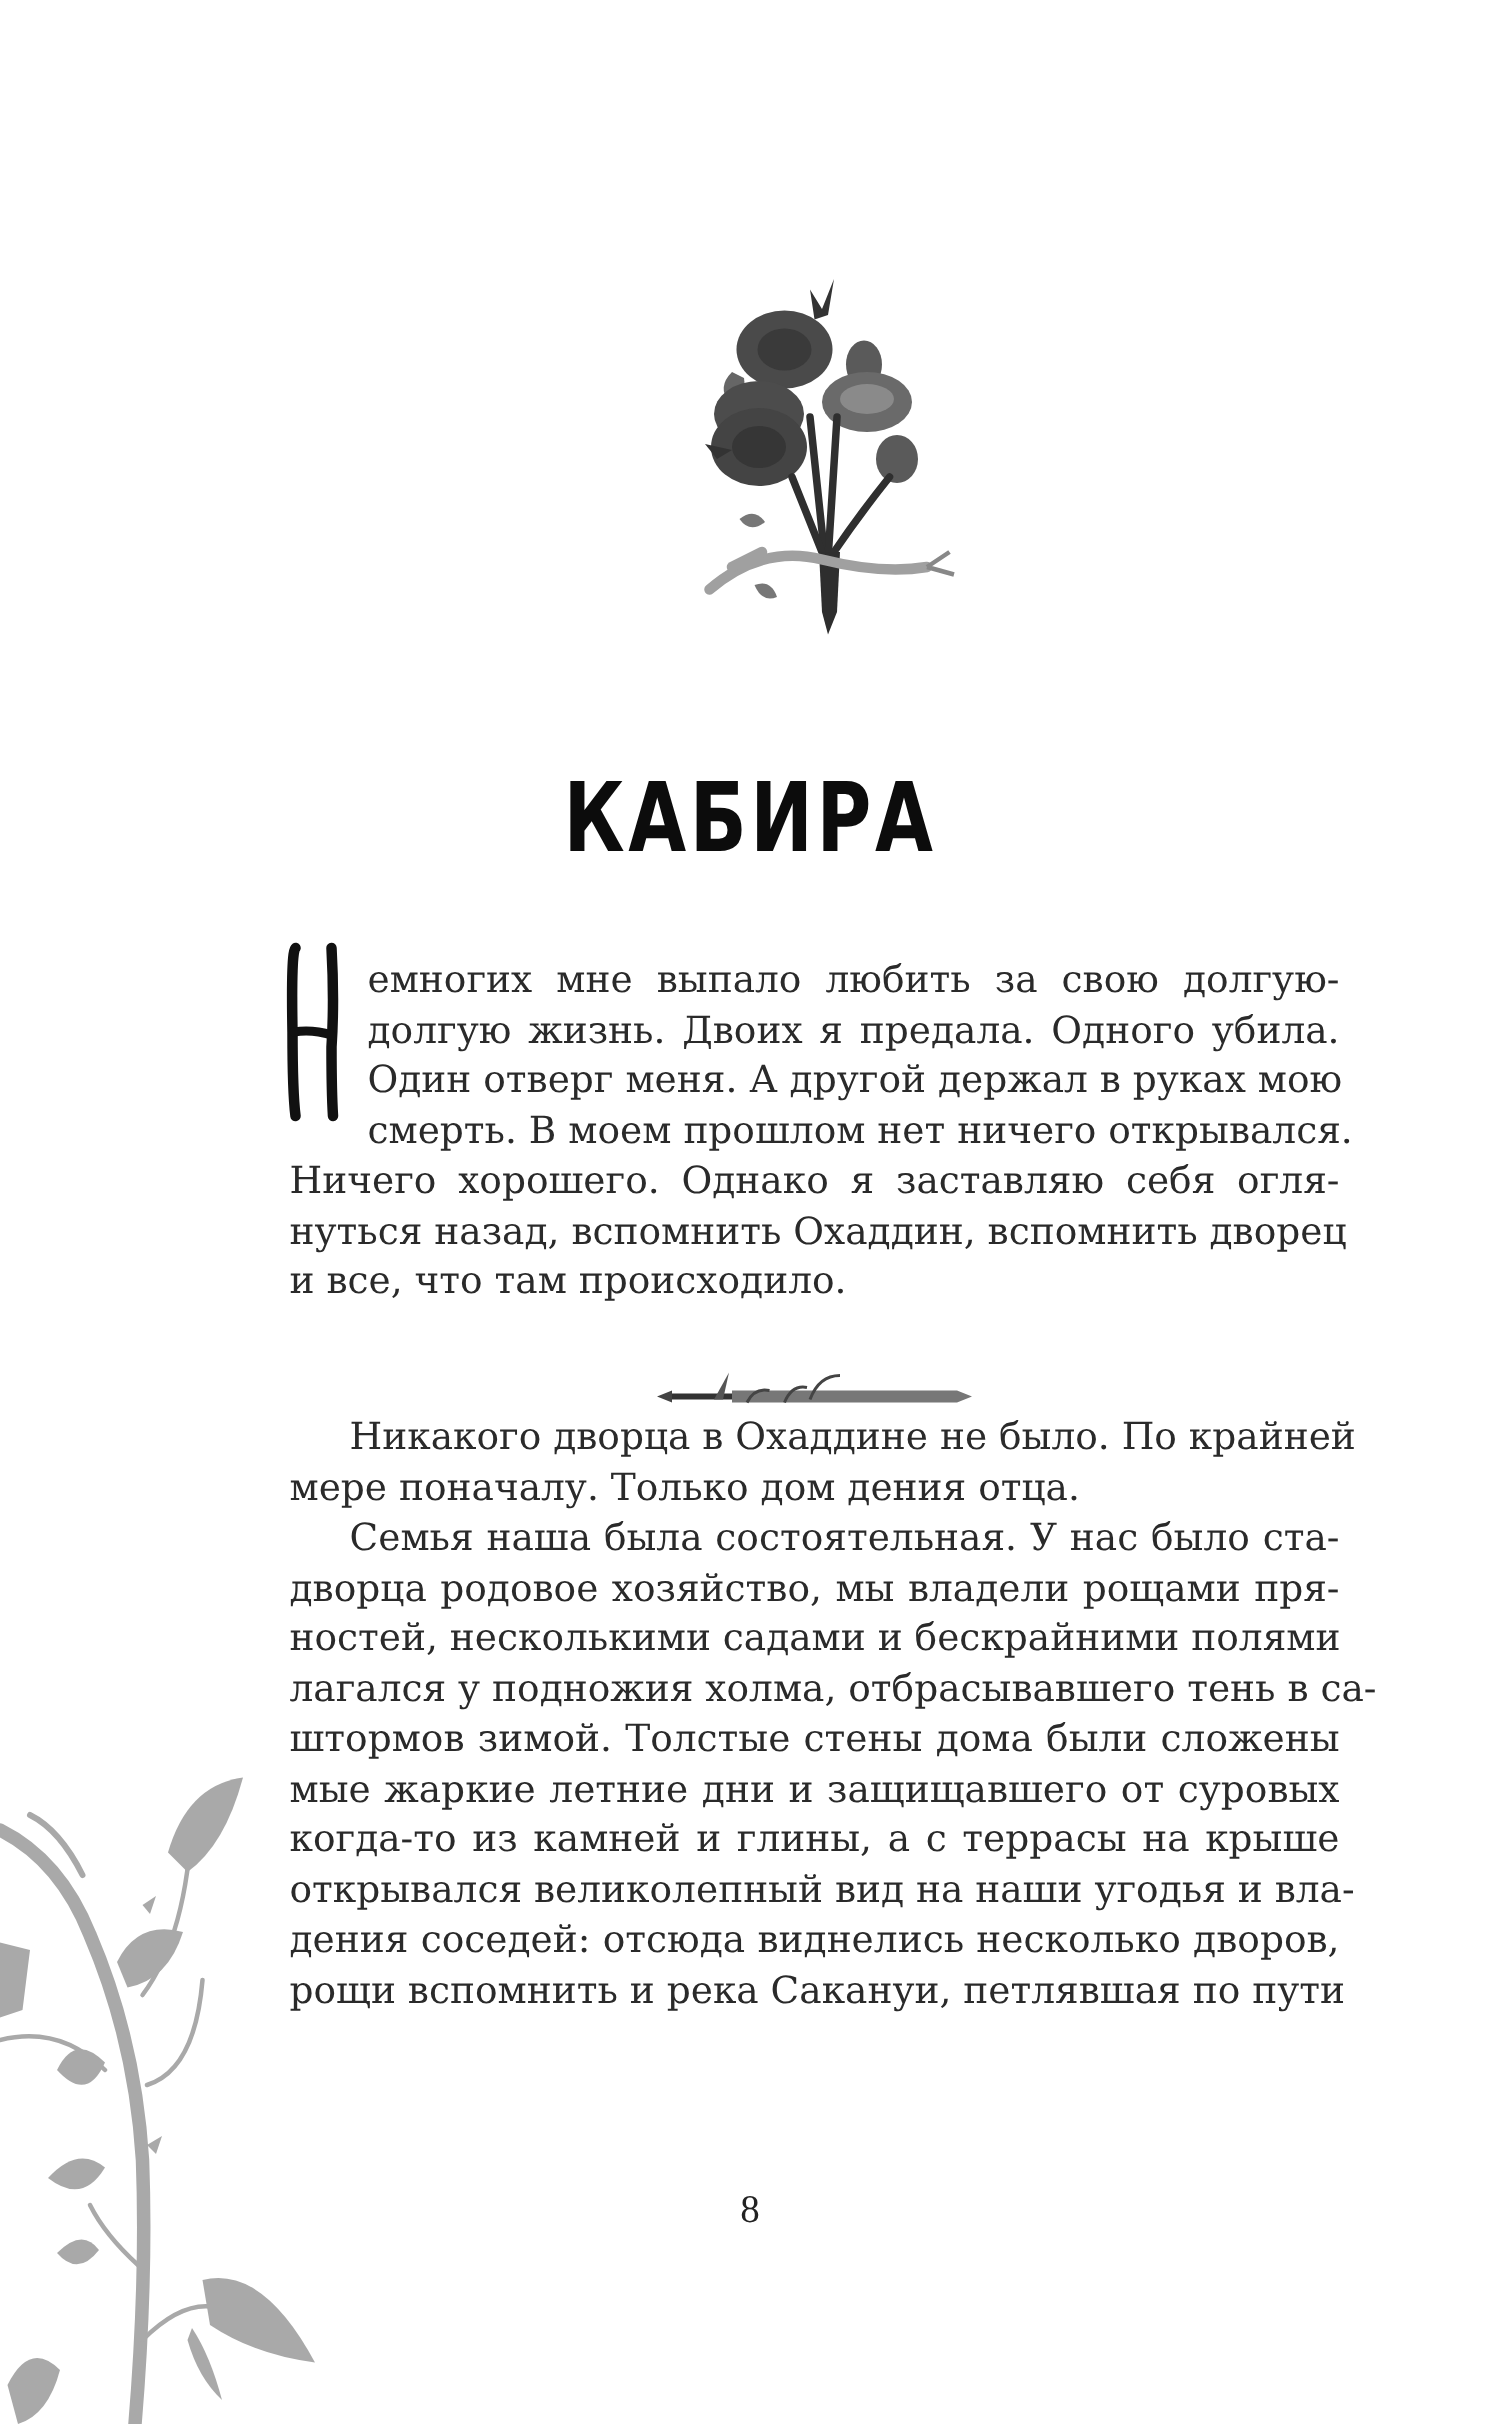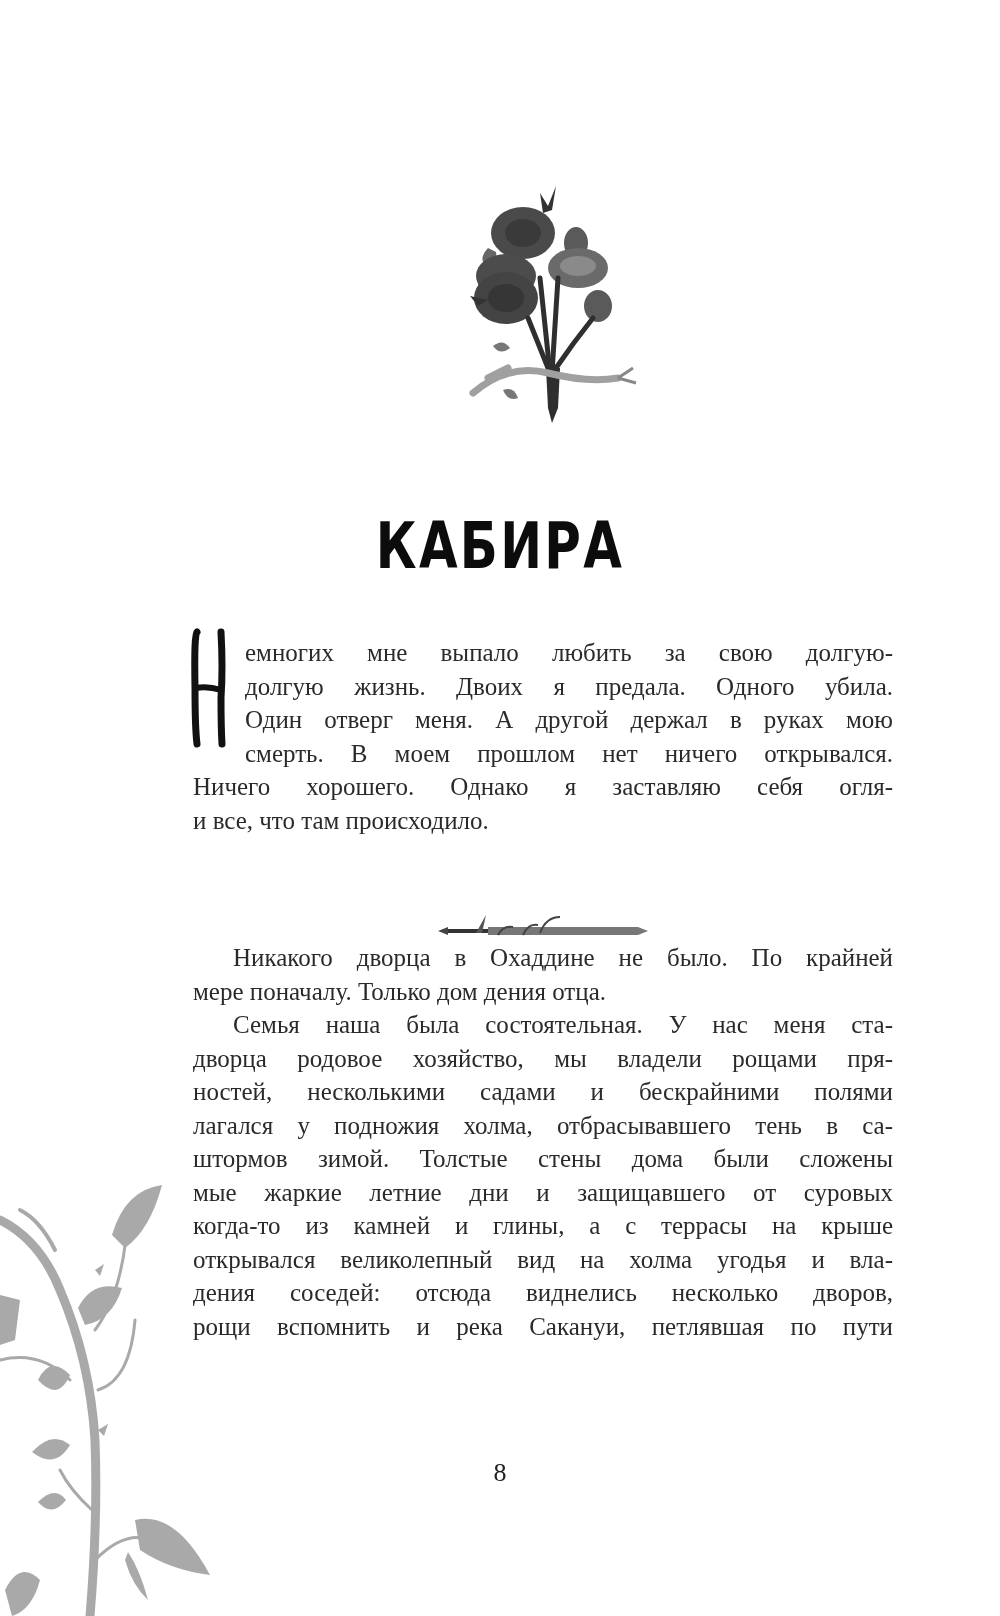--- a/index.html
+++ b/index.html
@@ -6,21 +6,21 @@
   body { width: 1000px; height: 1616px; position: relative; overflow: hidden;
          font-family: "DejaVu Serif", "Liberation Serif", serif; color: #222; }
 
   .rose { position: absolute; left: 448px; top: 168px; width: 200px; height: 260px; }
   .title { position: absolute; left: 0; width: 1000px; top: 508px; text-align: center;
            font-family: "DejaVu Sans", "Liberation Sans", sans-serif; font-weight: bold;
            font-size: 64px; letter-spacing: 3px; color: #0c0c0c; line-height: 76px;
            transform: scaleX(0.78); transform-origin: 50% 50%; }
 
   .text { position: absolute; left: 193px; width: 700px;
-          font-size: 25px; line-height: 33.5px; color: #2a2a2a; font-family: Liberation Serif, serif; }
+          font-size: 25px; line-height: 33.5px; color: #2a2a2a; }
   .text .line { display: block; white-space: nowrap; text-align: justify;
                 text-align-last: justify; height: 33.5px; }
   .text .line.last { text-align-last: left; }
   .text .line.indent { padding-left: 40px; }
   .text .line.dropped { padding-left: 52px; }
 
   .drop-cap { position: absolute; left: 188px; top: 628px; width: 42px; height: 120px; }
 
   .section-1 { top: 636px; }
   .section-2 { top: 941px; }
@@ -73,43 +73,44 @@
   <path d="M33 4 Q35 40 33 70 Q33 100 34 116" stroke="#111" stroke-width="7" fill="none" stroke-linecap="round"></path>
   <path d="M8 60 Q20 58 33 62" stroke="#111" stroke-width="6" fill="none" stroke-linecap="round"></path>
 </svg>
 
 <div class="text section-1">
   <span class="line dropped">емногих мне выпало любить за свою долгую-</span>
   <span class="line dropped">долгую жизнь. Двоих я предала. Одного убила.</span>
   <span class="line dropped">Один отверг меня. А другой держал в руках мою</span>
   <span class="line dropped">смерть. В моем прошлом нет ничего открывался.</span>
   <span class="line">Ничего хорошего. Однако я заставляю себя огля-</span>
+  <span class="line">нуться назад, вспомнить Охаддин, вспомнить дворец</span>
   <span class="line last">и все, что там происходило.</span>
 </div>
 
 <svg class="divider" viewBox="0 0 220 40">
   <path d="M10 26 L20 22 L20 30 Z" fill="#444"></path>
   <rect x="20" y="24" width="40" height="4" fill="#333"></rect>
   <path d="M48 28 L58 10 L54 28 Z" fill="#555"></path>
   <rect x="60" y="22" width="150" height="8" fill="#777"></rect>
   <path d="M210 22 L220 26 L210 30 Z" fill="#777"></path>
   <path d="M70 30 Q75 20 85 22 M95 30 Q100 18 110 20 M112 28 Q118 12 132 12" stroke="#444" stroke-width="2" fill="none"></path>
 </svg>
 
 <div class="text section-2">
   <span class="line indent">Никакого дворца в Охаддине не было. По крайней</span>
   <span class="line last">мере поначалу. Только дом дения отца.</span>
-  <span class="line indent">Семья наша была состоятельная. У нас меня ста-</span>
+  <span class="line indent">Семья наша была состоятельная. У нас было ста-</span>
   <span class="line">дворца родовое хозяйство, мы владели рощами пря-</span>
   <span class="line">ностей, несколькими садами и бескрайними полями</span>
   <span class="line">лагался у подножия холма, отбрасывавшего тень в са-</span>
   <span class="line">штормов зимой. Толстые стены дома были сложены</span>
   <span class="line">мые жаркие летние дни и защищавшего от суровых</span>
   <span class="line">когда-то из камней и глины, а с террасы на крыше</span>
-  <span class="line">открывался великолепный вид на холма угодья и вла-</span>
+  <span class="line">открывался великолепный вид на наши угодья и вла-</span>
   <span class="line">дения соседей: отсюда виднелись несколько дворов,</span>
   <span class="line">рощи вспомнить и река Сакануи, петлявшая по пути</span>
 </div>
 
 <div class="page-number">8</div>
 
 <svg class="vine" viewBox="0 0 240 436">
   <g fill="none" stroke="#a9a9a9" stroke-linecap="round">
     <path d="M0 40 Q40 60 60 110 Q90 180 95 260 Q98 340 90 436" stroke-width="9"></path>
     <path d="M20 30 Q40 40 55 70" stroke-width="4"></path>

